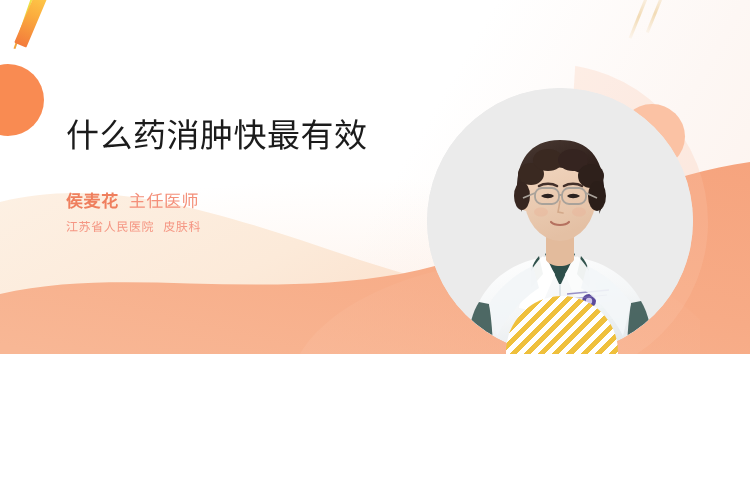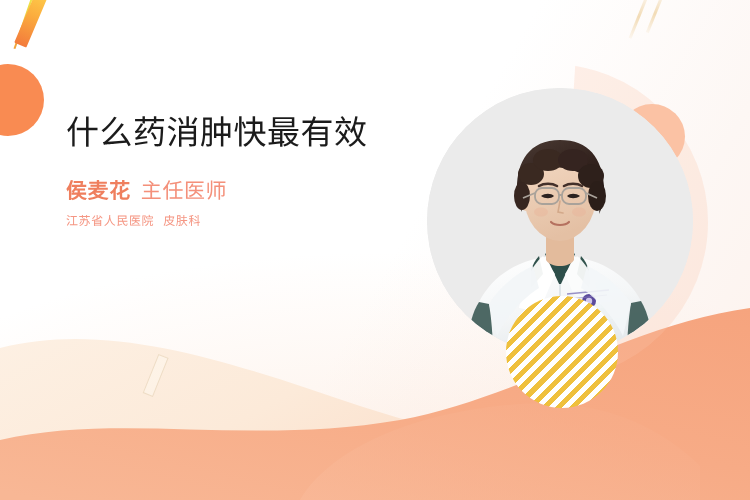--- a/index.html
+++ b/index.html
@@ -8,24 +8,23 @@
     padding: 0;
     background: #ffffff;
   }
   body {
     font-family: "Liberation Sans", "DejaVu Sans", sans-serif;
   }
 
   .card {
     position: relative;
     width: 750px;
-    height: 500px;
+    height: 354px;
     overflow: hidden;
     background: #ffffff;
-    font-family: Liberation Mono, monospace;
   }
 
   
   .bg-wash {
     position: absolute;
     inset: 0;
     background:
       radial-gradient(120% 80% at 50% 100%, rgba(250,205,175,0.30) 0%, rgba(255,255,255,0) 62%),
       linear-gradient(120deg, #ffffff 0%, #ffffff 52%, #fdf7f4 78%, #fdf2ec 100%);
   }
@@ -173,22 +172,22 @@
   .headline {
     margin: 0;
     font-size: 33px;
     line-height: 1.12;
     font-weight: 400;
     color: #1b1b1b;
     letter-spacing: 0.5px;
     word-break: break-all;
   }
   .doctor-line {
-    margin-top: 20px;
-    font-size: 21px;
+    margin-top: 32px;
+    font-size: 17px;
     line-height: 1.75;
     color: #f2836a;
     letter-spacing: 0.6px;
     white-space: nowrap;
   }
   .doc-name {
     font-weight: 700;
     color: #ef7f5e;
     margin-right: 10px;
   }

